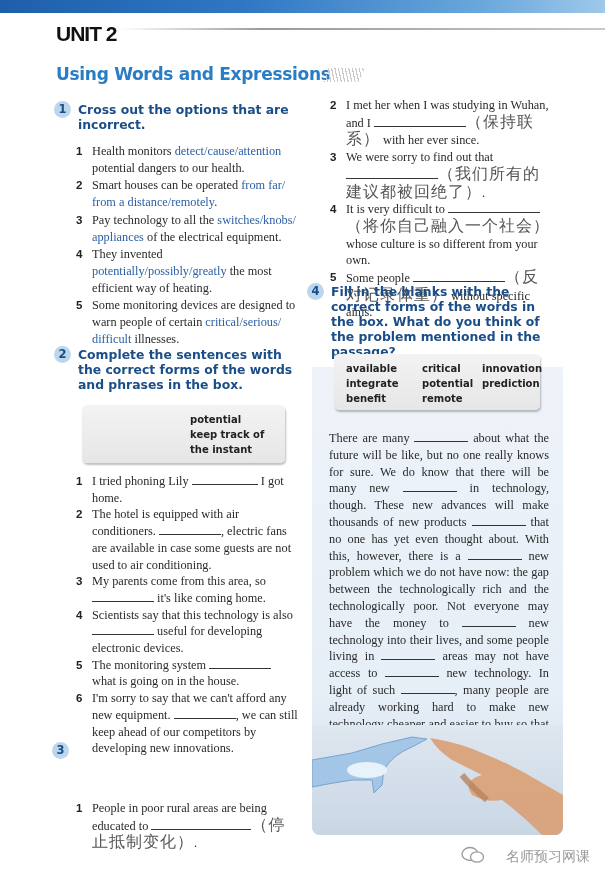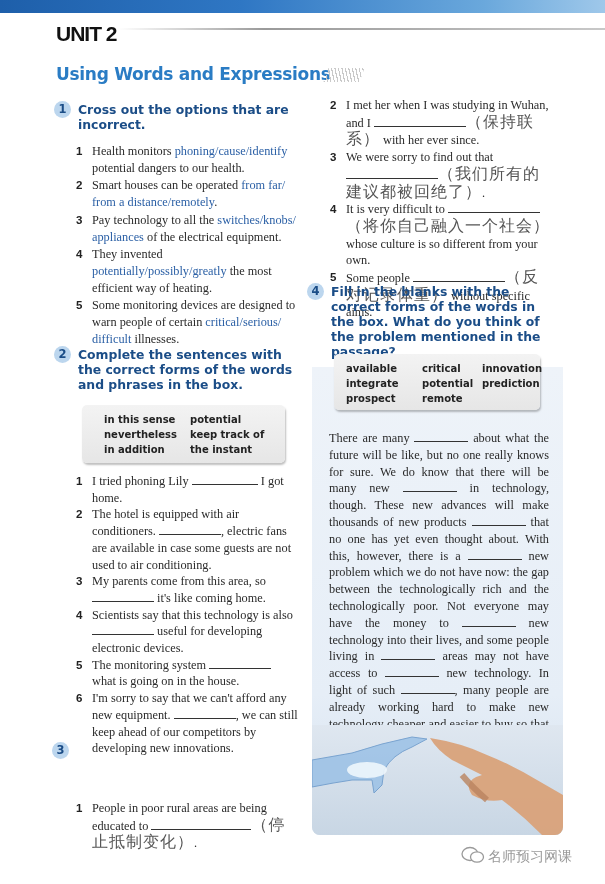--- a/index.html
+++ b/index.html
@@ -32,53 +32,48 @@
              font-size:10px; line-height:14.8px; color:#222; }
   .wordbox .col { position:absolute; top:8px; }
   .passage-bg { position:absolute; left:312px; top:367px; width:251px; height:468px;
                 background:linear-gradient(180deg,#eef3f9 0%,#e6eef7 70%,#d3e0ee 100%); border-radius:0 0 8px 8px; }
   .passage { position:absolute; left:329px; top:430px; width:220px; font-size:12.3px; line-height:16.8px;
              color:#2a2a2a; text-align:justify; }
   .photo { position:absolute; left:312px; top:725px; width:251px; height:110px; border-radius:0 0 8px 8px;
            background:linear-gradient(180deg,#dfe7f0 0%,#c8d6e4 100%); overflow:hidden; }
   .page-num { position:absolute; left:25px; top:900px; font-family:Liberation Serif, serif; font-size:13px; color:#333; }
   .watermark { position:absolute; left:460px; top:846px; font-family:Liberation Mono, monospace; font-size:14px;
-               color:#9a9a9a; display:flex; align-items:center; gap:2px; }
+               color:#9a9a9a; display:flex; align-items:center; gap:20px; }
 </style>
 </head>
 <body>
 
 <div class="topbar"></div>
 <div class="unit-title">UNIT 2</div>
 <div class="unit-rule"></div>
 <div class="section-title">Using Words and Expressions</div>
 <div class="hatch"></div>
 
 <div class="ex-head" style="left:78px; top:102px; width:220px;">
   <span class="num">1</span>
   <span>Cross out the options that are incorrect.</span>
 </div>
 <div class="items" id="ex1" style="left:76px; top:143px; width:222px;">
-    <div class="item" style="margin-bottom: 1px;"><span class="n">1</span><span>Health monitors </span><span class="opt">phoning/cause/identify</span><span> potential dangers to our health.</span></div>
+    <div class="item" style="margin-bottom: 1px;"><span class="n">1</span><span>Health monitors </span><span class="opt">detect/cause/attention</span><span> potential dangers to our health.</span></div>
     <div class="item" style="margin-bottom: 1px;"><span class="n">2</span><span>Smart houses can be operated </span><span class="opt">from far/ from a distance/remotely</span><span>.</span></div>
     <div class="item" style="margin-bottom: 1px;"><span class="n">3</span><span>Pay technology to all the </span><span class="opt">switches/knobs/ appliances</span><span> of the electrical equipment.</span></div>
     <div class="item" style="margin-bottom: 1px;"><span class="n">4</span><span>They invented </span><span class="opt">potentially/possibly/greatly</span><span> the most efficient way of heating.</span></div>
     <div class="item" style="margin-bottom: 1px;"><span class="n">5</span><span>Some monitoring devices are designed to warn people of certain </span><span class="opt">critical/serious/ difficult</span><span> illnesses.</span></div>
   </div>
 
 <div class="ex-head" style="left:78px; top:347px; width:225px;">
   <span class="num">2</span>
   <span>Complete the sentences with the correct forms of the words and phrases in the box.</span>
 </div>
 <div class="wordbox" style="left:82px; top:405px; width:203px; height:58px;">
-  <div class="col" style="left:22px;" id="wb2c1">
-      <div>in this sense</div>
-      <div>nevertheless</div>
-      <div>in addition</div>
-    </div>
   <div class="col" style="left:108px;" id="wb2c2">
       <div>potential</div>
       <div>keep track of</div>
       <div>the instant</div>
     </div>
 </div>
 <div class="items" id="ex2" style="left:76px; top:473px; width:222px;">
     <div class="item"><span class="n">1</span><span>I tried phoning Lily </span><span class="blank" style="width: 66px;"></span><span> I got home.</span></div>
     <div class="item"><span class="n">2</span><span>The hotel is equipped with air conditioners. </span><span class="blank" style="width: 62px;"></span><span>, electric fans are available in case some guests are not used to air conditioning.</span></div>
     <div class="item"><span class="n">3</span><span>My parents come from this area, so </span><span class="blank" style="width: 62px;"></span><span> it's like coming home.</span></div>
@@ -102,21 +97,21 @@
 
 <div class="ex-head" style="left:331px; top:284px; width:225px;">
   <span class="num">4</span>
   <span>Fill in the blanks with the correct forms of the words in the box. What do you think of the problem mentioned in the passage?</span>
 </div>
 <div class="passage-bg"></div>
 <div class="wordbox" style="left:334px; top:354px; width:206px; height:56px;">
   <div class="col" style="left:12px;" id="wb4c1">
       <div>available</div>
       <div>integrate</div>
-      <div>prospect</div>
+      <div>benefit</div>
     </div>
   <div class="col" style="left:88px;" id="wb4c2">
       <div>critical</div>
       <div>potential</div>
       <div>remote</div>
     </div>
   <div class="col" style="left:148px;" id="wb4c3">
       <div>innovation</div>
       <div>prediction</div>
     </div>

